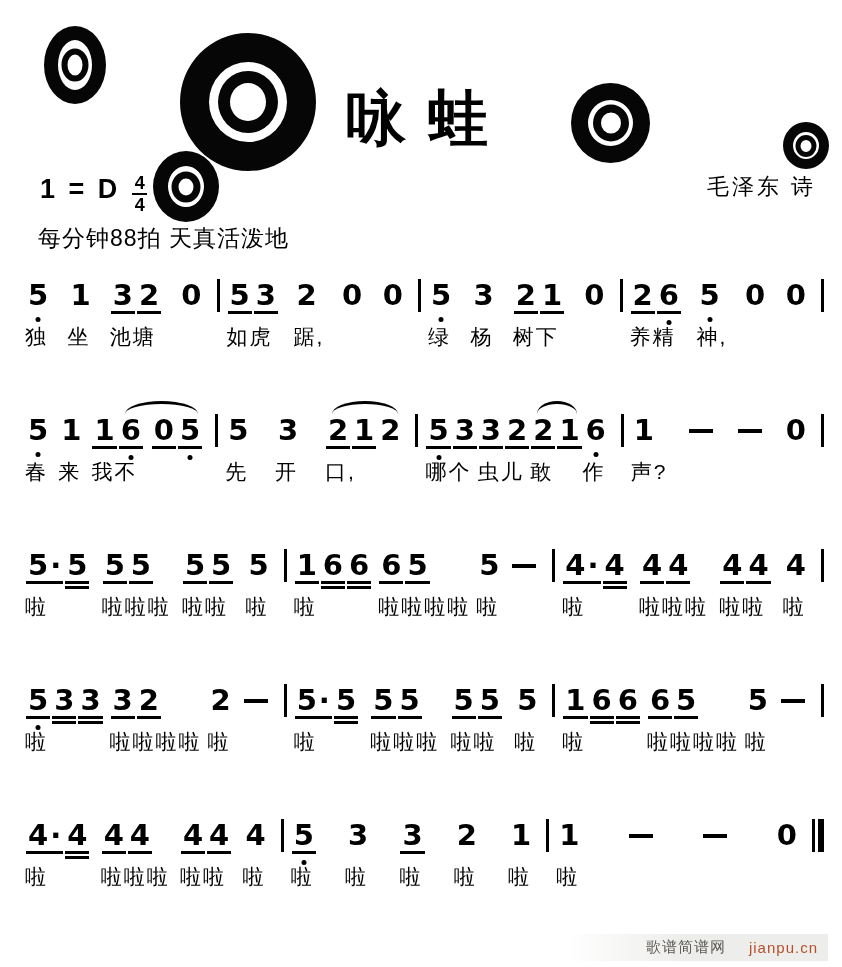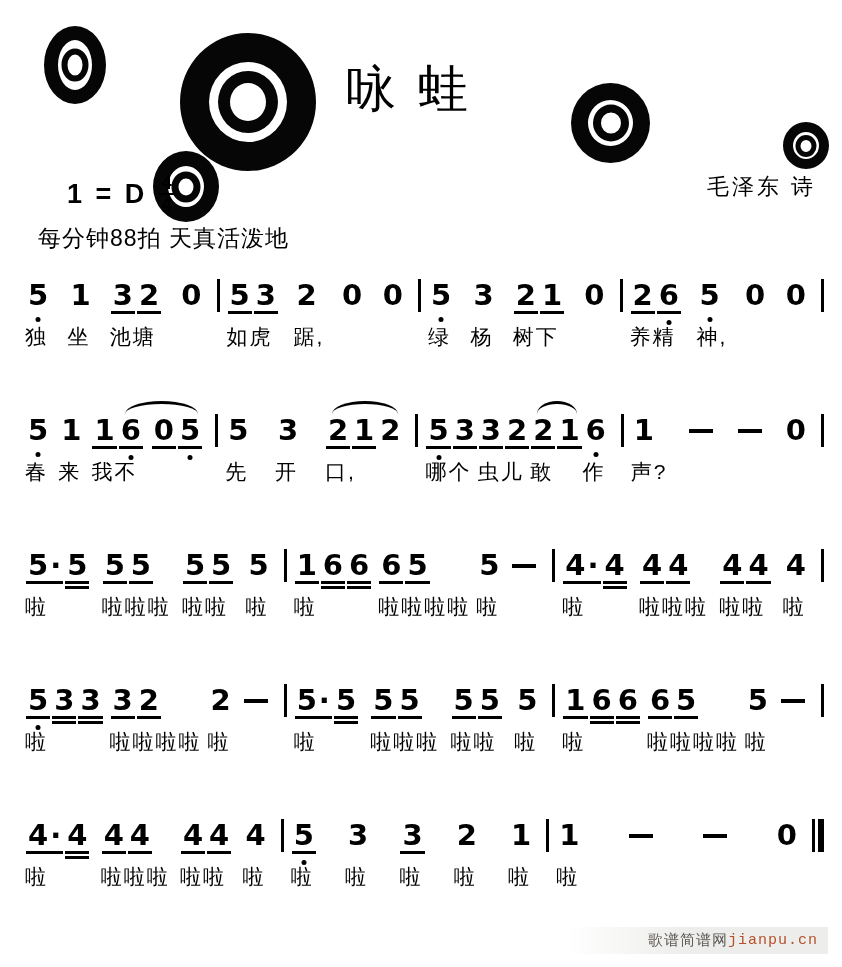--- a/index.html
+++ b/index.html
@@ -20,24 +20,24 @@
   #ring2 { left:180px; top:33px;  width:136px; height:138px; border-width:29px; }
   #ring2::after { width:60px; height:62px; border-width:12px; }
   #ring3 { left:153px; top:151px; width:66px;  height:71px;  border-width:15px; }
   #ring3::after { width:29px; height:31px; border-width:7px; }
   #ring4 { left:571px; top:83px;  width:79px;  height:80px;  border-width:17px; }
   #ring4::after { width:36px; height:37px; border-width:8px; }
   #ring5 { left:783px; top:122px; width:46px;  height:47px;  border-width:10px; }
   #ring5::after { width:21px; height:22px; border-width:5px; }
 
   
-  .title { position:absolute; left:346px; top:56px; font-size:50px; font-weight:400;
+  .title { position:absolute; left:346px; top:79px; font-size:60px; font-weight:700;
            letter-spacing:22px; white-space:nowrap; }
-  .keyrow { position:absolute; left:40px; top:174px; display:flex; align-items:center;
-            font-size:27px; font-weight:bold; letter-spacing:3px;margin-left:27px; }
+  .keyrow { position:absolute; left:40px; top:174px; display:flex; align-items:flex-start;
+            font-size:27px; font-weight:bold; letter-spacing:3px; }
   .frac { display:flex; flex-direction:column; align-items:center; margin-left:12px;
           font-size:18px; line-height:1; font-weight:bold; letter-spacing:0; }
   .frac .fline { width:15px; height:2px; background:#000; margin:1px 0; }
   .tempo { position:absolute; left:38px; top:223px; font-size:23px; letter-spacing:1px; }
   .credits { position:absolute; right:26px; top:170px; font-size:22px;
              line-height:1.5; letter-spacing:3px; text-align:center; }
 
   
   .score { position:absolute; left:25px; right:18px; top:264px; }
   .scoreline { display:flex; align-items:flex-start; margin-bottom:50px; }
@@ -59,24 +59,24 @@
   .dash { width:24px; height:4px; background:#000; margin:14px 4px 0; }
   .ly { margin-top:13px; font-size:21px; letter-spacing:2px; height:26px;
         white-space:nowrap; }
   .barwrap { display:flex; gap:3px; margin-top:15px; flex:0 0 auto; }
   .bar { width:3px; height:33px; background:#000; }
   .bar.thick { width:6px; }
   .slur { position:absolute; height:10px; border-top:3px solid #000;
           border-radius:50% 50% 0 0 / 100% 100% 0 0; }
 
   
-  .watermark { position:absolute; right:14px; bottom:13px; display:flex;
-        align-items:center; gap:0; font-size:15px; letter-spacing:1px;
+  .watermark { position:absolute; right:14px; bottom:6px; display:flex;
+        align-items:center; gap:23px; font-size:15px; letter-spacing:1px;
         padding:4px 10px 4px 80px;
-        background:linear-gradient(to right, rgba(237,237,235,0), #ededeb 45%);font-family:Liberation Mono, monospace; }
+        background:linear-gradient(to right, rgba(237,237,235,0), #ededeb 45%); }
   .wm-site { color:#5d5954; }
   .wm-url  { color:#b5502a; }
 </style>
 </head>
 <body>
 
 <div class="ring" id="ring1"></div>
 <div class="ring" id="ring2"></div>
 <div class="ring" id="ring3"></div>
 <div class="ring" id="ring4"></div>

